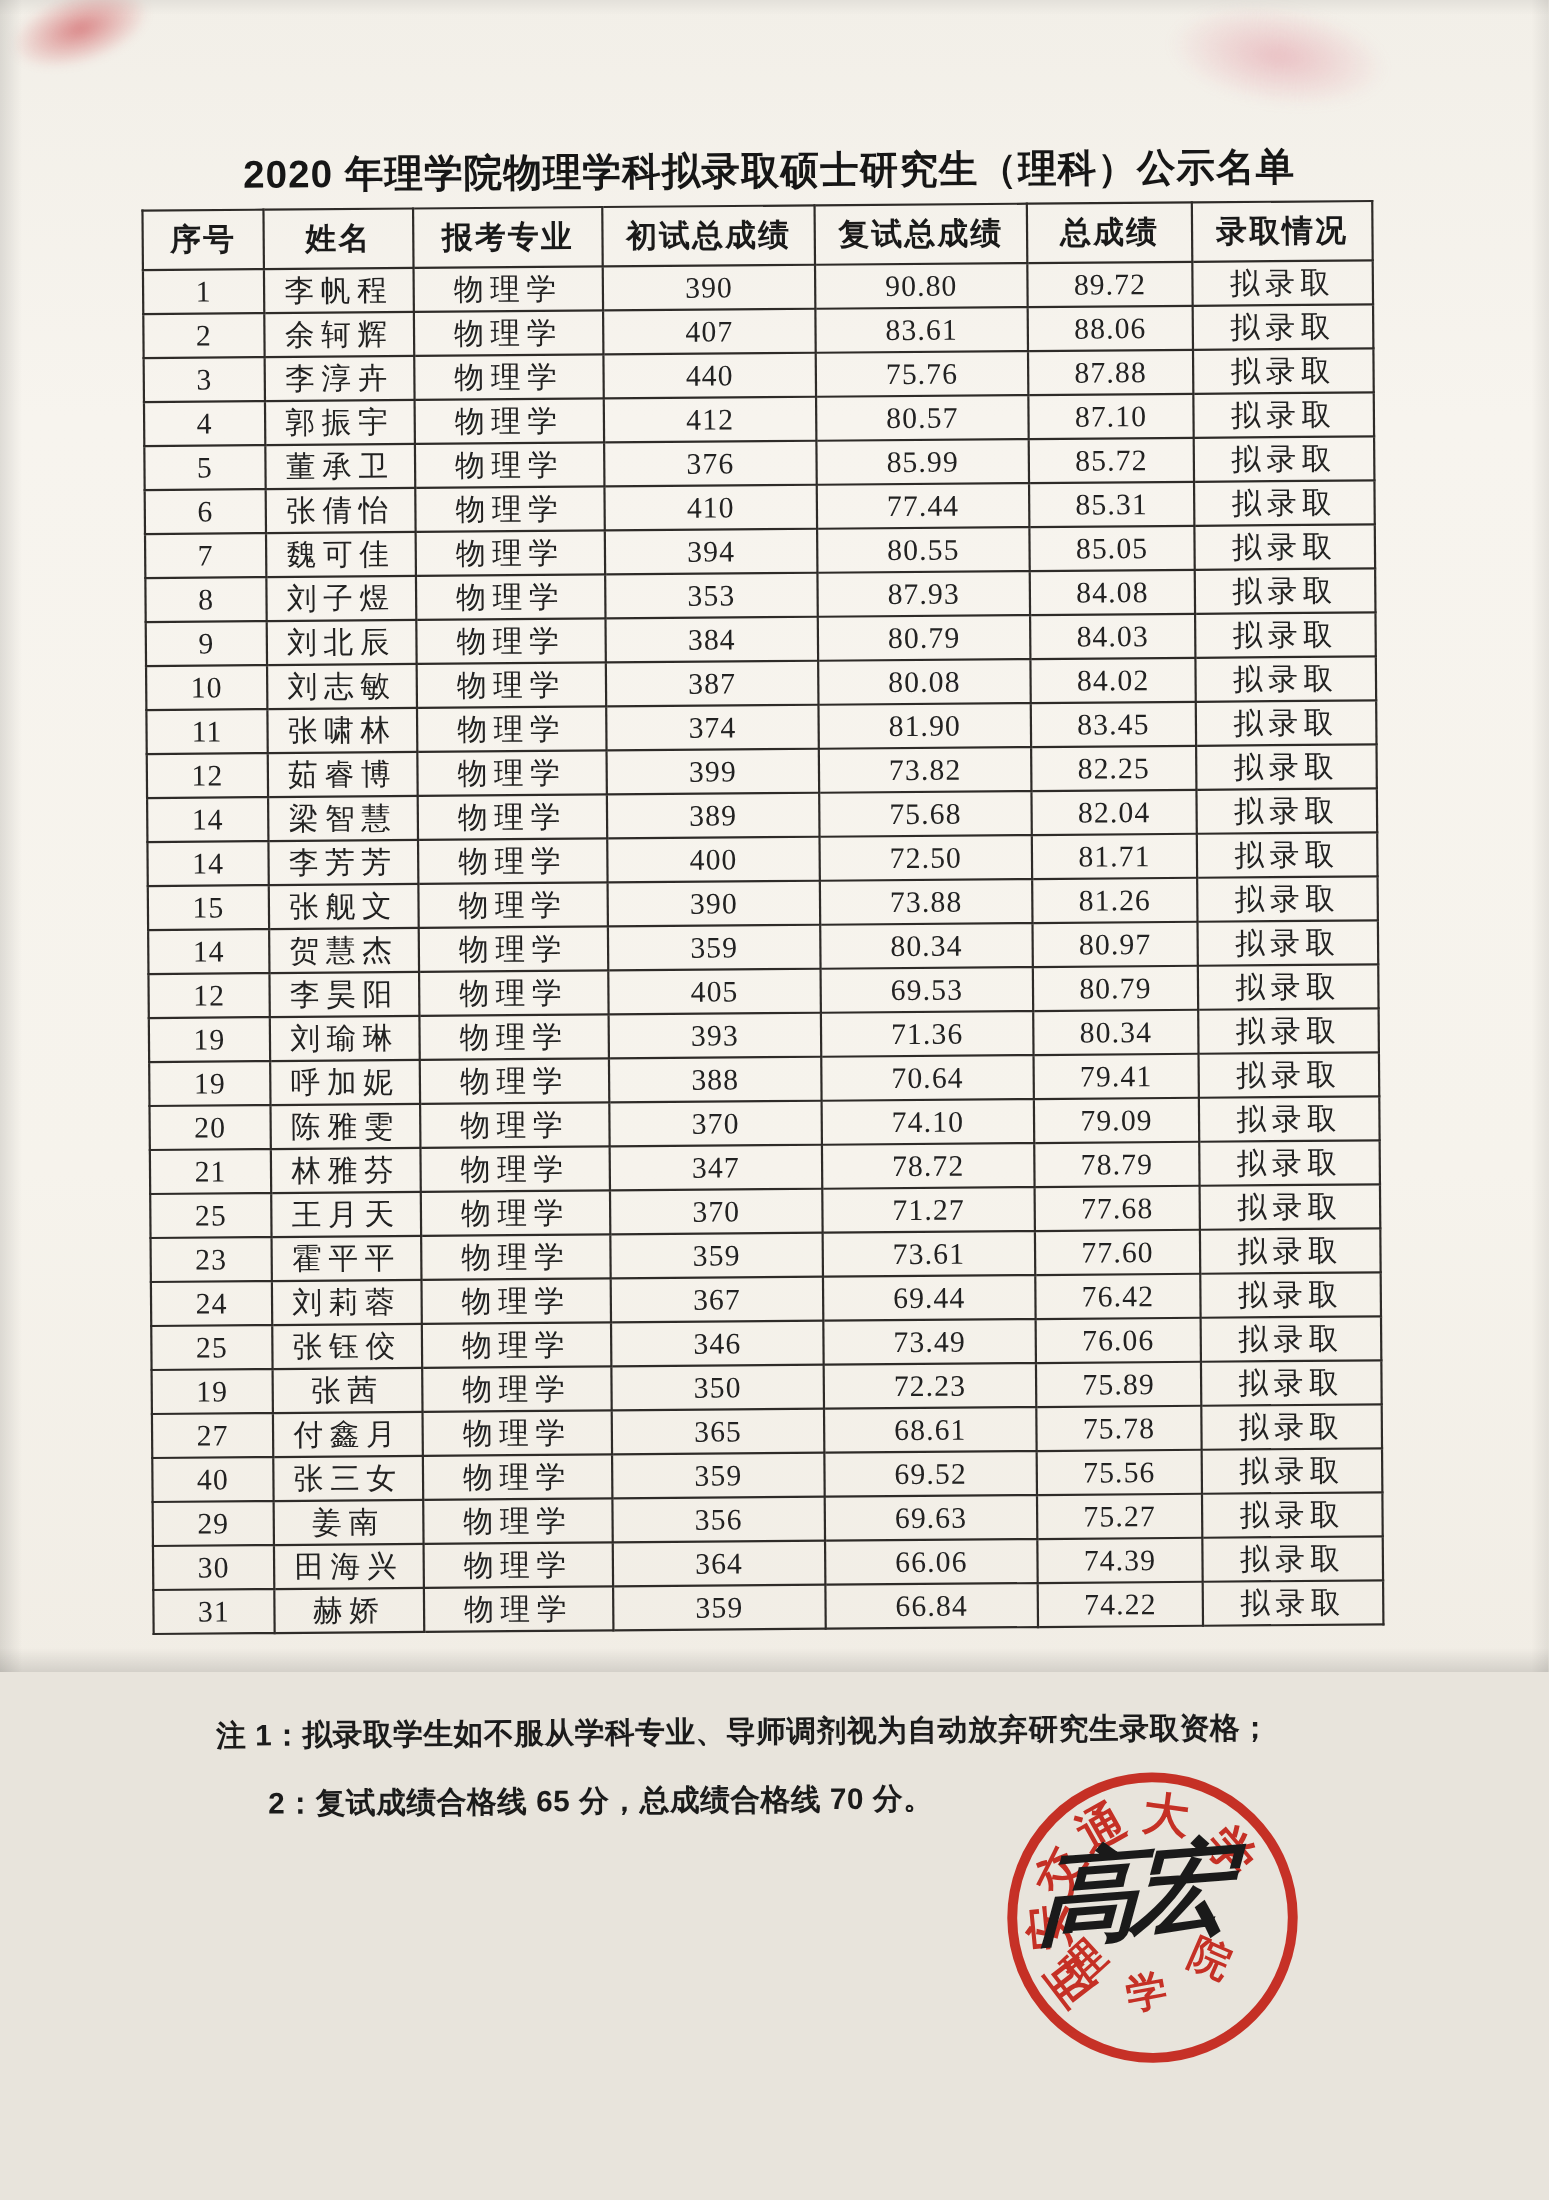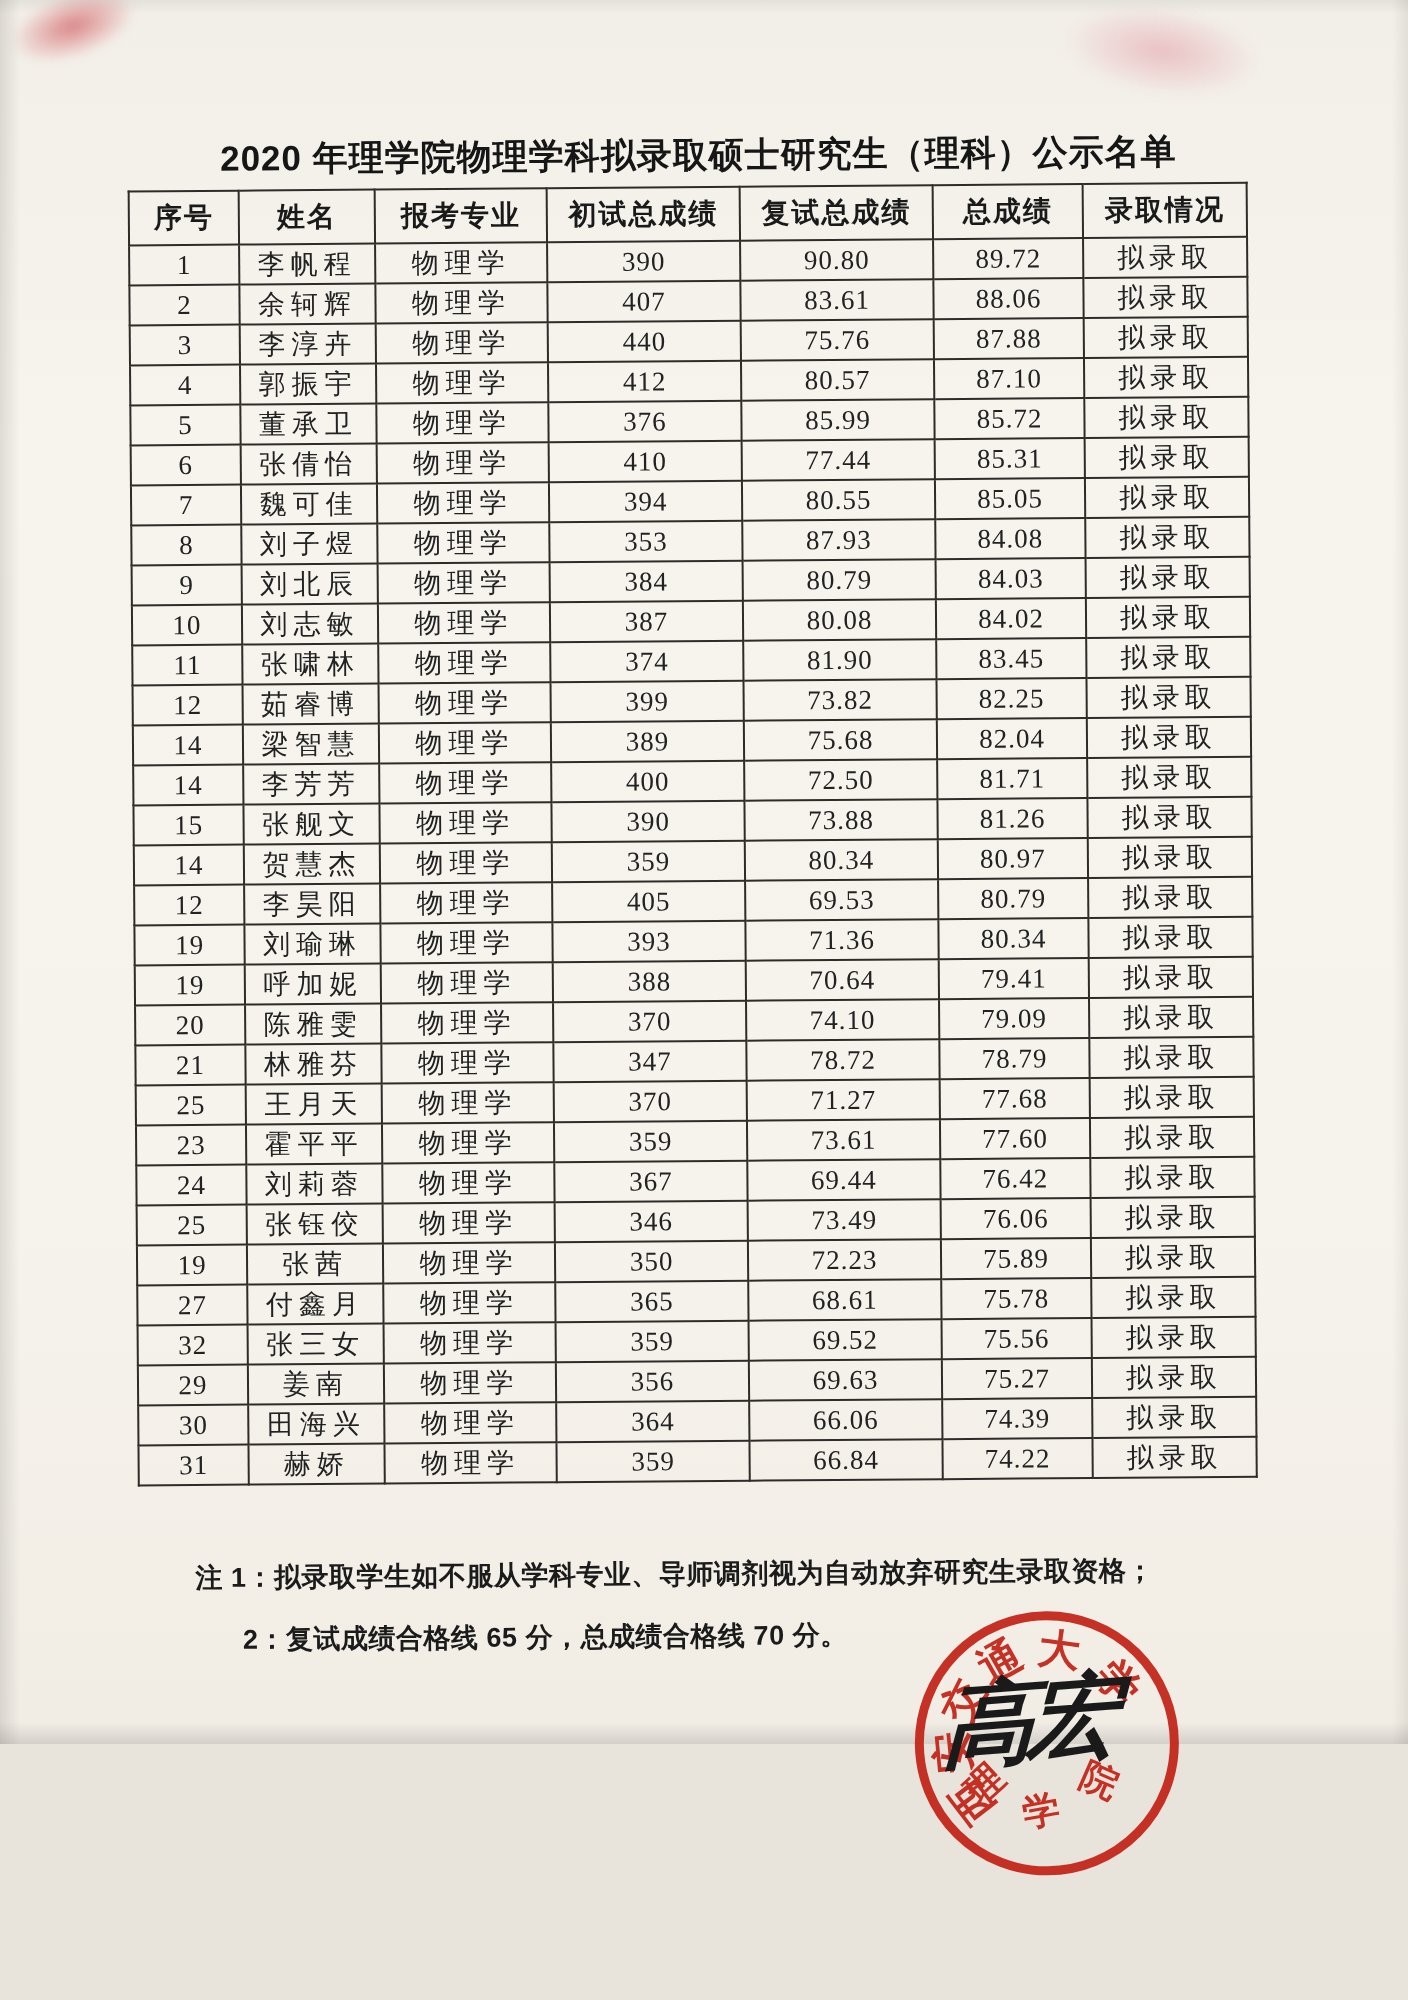--- a/index.html
+++ b/index.html
@@ -1,17 +1,17 @@
 <!DOCTYPE html>
 <html><head>
 <meta charset="utf-8">
 <style>
   html,body{margin:0;padding:0;}
   body{width:1408px;height:2000px;overflow:hidden;background:#e8e4dc;}
-  .page{position:relative;width:1408px;height:1744px;
+  .page{position:relative;width:1408px;height:1520px;
         background:linear-gradient(180deg,#f2efe8 0%,#f7f4ee 25%,#f6f3ec 70%,#f1ede5 100%);
         font-family:"Liberation Sans",sans-serif;color:#1f1f1f;}
   
   .edge-left{position:absolute;left:0;top:0;width:20px;height:100%;
       background:linear-gradient(90deg,rgba(0,0,0,.10),rgba(0,0,0,0));}
   .edge-right{position:absolute;right:0;top:0;width:16px;height:100%;
       background:linear-gradient(270deg,rgba(0,0,0,.07),rgba(0,0,0,0));}
   .edge-bottom{position:absolute;left:0;bottom:0;width:100%;height:22px;
       background:linear-gradient(0deg,rgba(0,0,0,.12),rgba(0,0,0,0));}
   .edge-top{position:absolute;left:0;top:0;width:100%;height:14px;
@@ -326,21 +326,21 @@
           <tr>
             <td class="c0">27</td>
             <td class="c1">付鑫月</td>
             <td class="c2">物理学</td>
             <td class="c3">365</td>
             <td class="c4">68.61</td>
             <td class="c5">75.78</td>
             <td class="c6">拟录取</td>
           </tr>
           <tr>
-            <td class="c0">32</td>
+            <td class="c0">40</td>
             <td class="c1">张三女</td>
             <td class="c2">物理学</td>
             <td class="c3">359</td>
             <td class="c4">69.52</td>
             <td class="c5">75.56</td>
             <td class="c6">拟录取</td>
           </tr>
           <tr>
             <td class="c0">29</td>
             <td class="c1">姜南</td>

